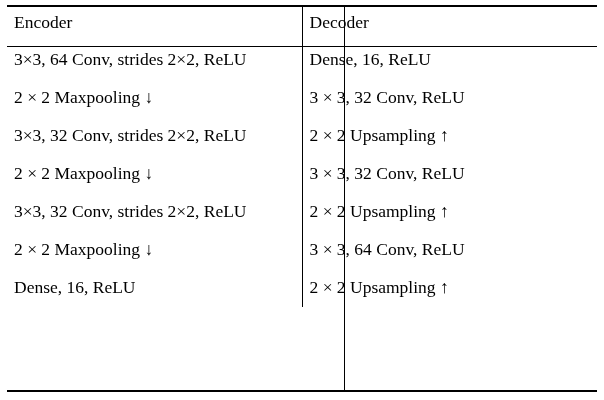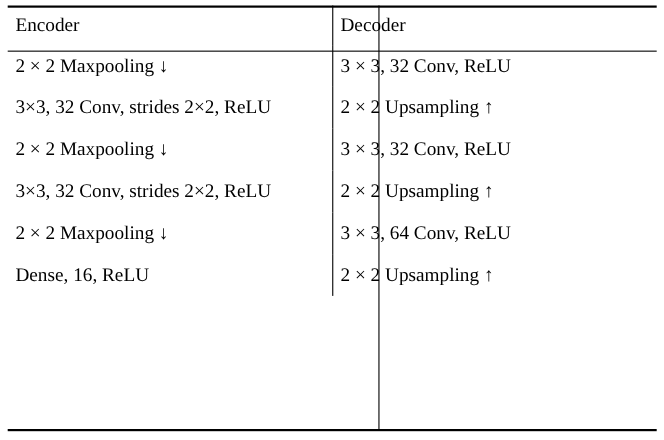--- a/index.html
+++ b/index.html
@@ -81,20 +81,24 @@
     <colgroup>
         <col class="c1">
         <col class="c2">
       </colgroup>
     <tbody>
       <tr class="header-row">
         <td>Encoder</td>
         <td class="col-right">Decoder</td>
       </tr>
       <tr>
+        <td class="cellmath">3×3, 64 Conv, strides 2×2, ReLU</td>
+        <td class="cellmath col-right">Dense, 16, ReLU</td>
+      </tr>
+      <tr>
         <td class="cellmath">2 × 2 Maxpooling ↓</td>
         <td class="cellmath col-right">3 × 3, 32 Conv, ReLU</td>
       </tr>
       <tr>
         <td class="cellmath">3×3, 32 Conv, strides 2×2, ReLU</td>
         <td class="cellmath col-right">2 × 2 Upsampling ↑</td>
       </tr>
       <tr>
         <td class="cellmath">2 × 2 Maxpooling ↓</td>
         <td class="cellmath col-right">3 × 3, 32 Conv, ReLU</td>

